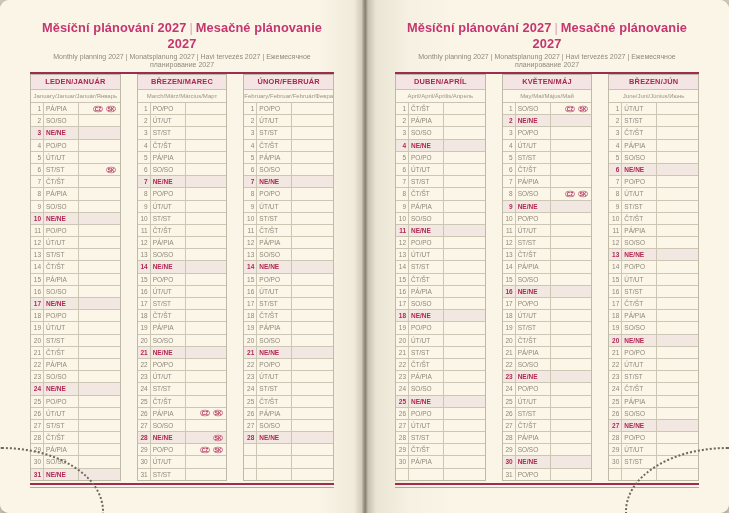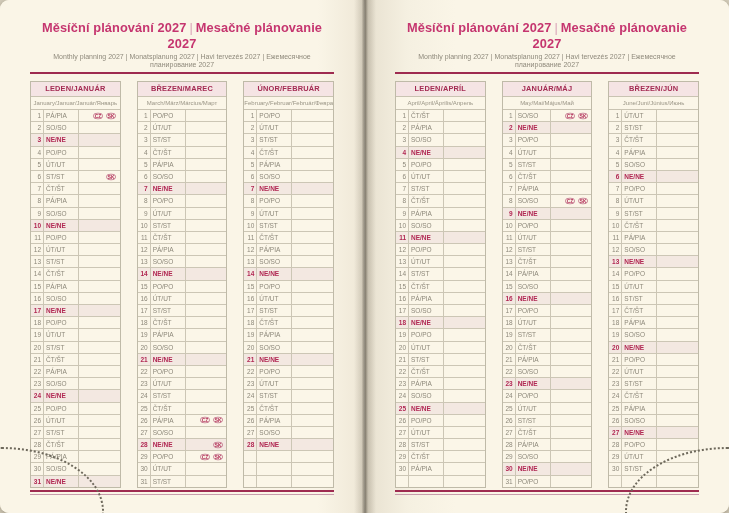--- a/index.html
+++ b/index.html
@@ -21,21 +21,21 @@
   .corner-perf{position:absolute;border:2px dotted #6e695c;border-radius:50%;width:200px;height:124px;z-index:6;}
   .corner-perf.bl{left:-100px;bottom:-62px;}
   .corner-perf.br{right:-100px;bottom:-62px;}
 
   .titlebar{text-align:center;line-height:15px;}
   .title{font-size:12.8px;font-weight:bold;color:#c5356f;letter-spacing:.1px;}
   .title .sep{color:#d9a4b9;font-weight:normal;padding:0 3px;}
   .subtitle{text-align:center;font-size:7px;color:#8f8a7c;margin-top:2px;line-height:8px;}
   .toprule{border-top:2px solid #9e2b50;margin-top:3px;}
 
-  .months{display:flex;gap:16px;margin-top:7px;height:407px;}
+  .months{display:flex;gap:16px;margin-top:0;height:407px;}
   .month{flex:1;display:flex;flex-direction:column;border:1px solid #bfbaa8;background:#fbf6e8;min-width:0;}
   .m-head{height:14px;line-height:14px;text-align:center;background:#f5e4e4;color:#a32a52;
     font-size:7.4px;font-weight:bold;border-bottom:1px solid #c9c3b2;letter-spacing:.2px;}
   .m-langs{height:12px;line-height:12px;text-align:center;color:#9a9586;font-size:6px;border-bottom:1px solid #c9c3b2;
     white-space:nowrap;overflow:hidden;}
   .m-rows{flex:1;display:flex;flex-direction:column;}
   .day-row{flex:1;display:grid;grid-template-columns:13px 35px 1fr;border-bottom:1px solid #ccc6b5;min-height:0;}
   .day-row:last-child{border-bottom:none;}
   .d-num{font-size:6.5px;color:#8d887a;text-align:right;padding:1px 2px 0 0;border-right:1px solid #ccc6b5;line-height:10px;}
   .d-label{font-size:6.5px;color:#8d887a;padding:1px 0 0 2px;border-right:1px solid #ccc6b5;line-height:10px;white-space:nowrap;}
@@ -559,21 +559,21 @@
   </div>
 
   <div class="page right">
     <div class="titlebar">
       <span class="title"><span>Měsíční plánování 2027</span><span class="sep">|</span><span>Mesačné plánovanie 2027</span></span>
       <div class="subtitle">Monthly planning 2027 | Monatsplanung 2027 | Havi tervezés 2027 | Ежемесячное планирование 2027</div>
       <div class="toprule"></div>
     </div>
     <div class="months">
         <div class="month">
-          <div class="m-head">LEDEN/APRÍL</div>
+          <div class="m-head">DUBEN/APRÍL</div>
           <div class="m-langs">April/April/Április/Апрель</div>
           <div class="m-rows">
             <div class="day-row">
               <div class="d-num">1</div>
               <div class="d-label">ČT/ŠT</div>
               <div class="d-note"></div>
             </div>
             <div class="day-row">
               <div class="d-num">2</div>
               <div class="d-label">PÁ/PIA</div>
@@ -720,21 +720,21 @@
               <div class="d-note"></div>
             </div>
             <div class="day-row">
               <div class="d-num"></div>
               <div class="d-label"></div>
               <div class="d-note"></div>
             </div>
           </div>
         </div>
         <div class="month">
-          <div class="m-head">JANUÁR/MÁJ</div>
+          <div class="m-head">KVĚTEN/MÁJ</div>
           <div class="m-langs">May/Mai/Május/Май</div>
           <div class="m-rows">
             <div class="day-row">
               <div class="d-num">1</div>
               <div class="d-label">SO/SO</div>
               <div class="d-note">
                 <div class="badge">CZ</div>
                 <div class="badge">SK</div>
               </div>
             </div>

